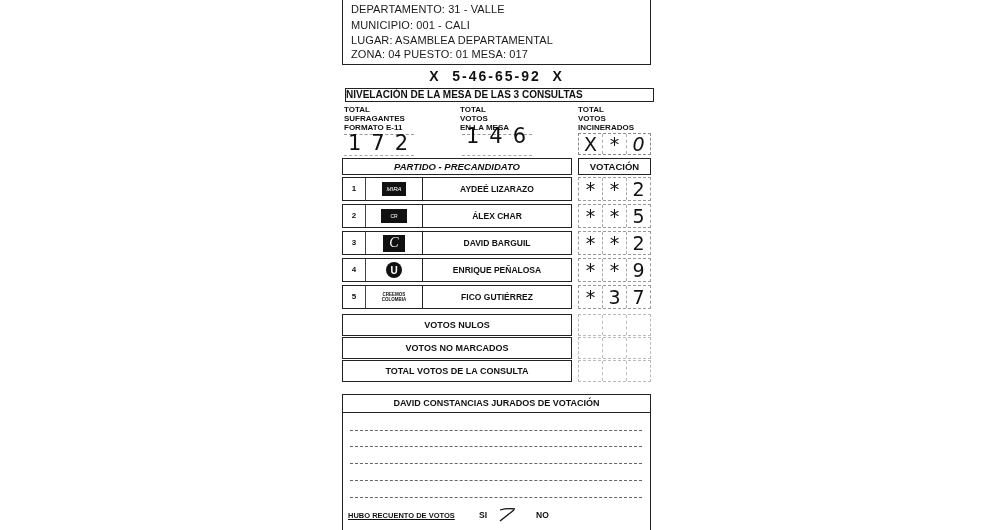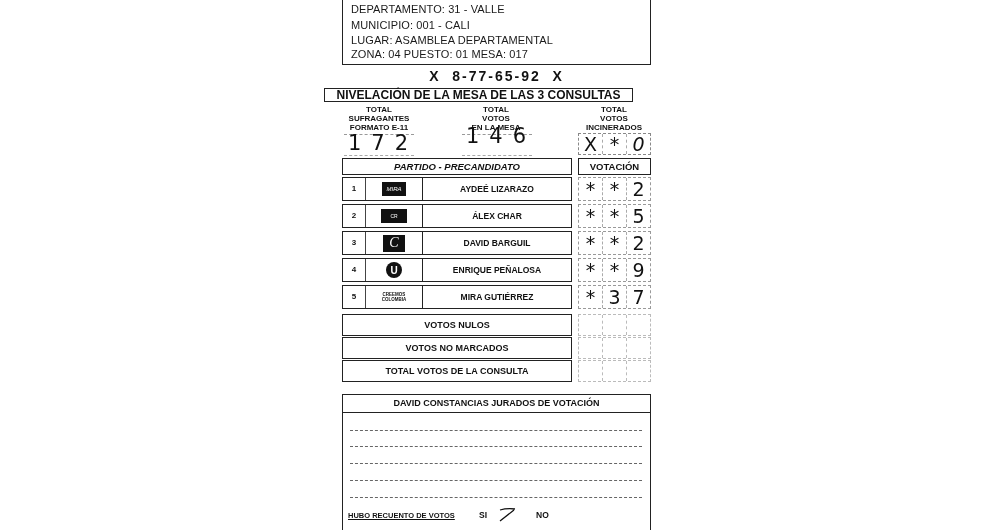--- a/index.html
+++ b/index.html
@@ -1,22 +1,22 @@
 <!DOCTYPE html>
 <html><head>
 <meta charset="utf-8">
 <style>
   html, body { margin:0; padding:0; }
   body { width:1000px; height:530px; background:#ffffff; position:relative; overflow:hidden; font-family:"Liberation Sans", sans-serif; color:#111; }
   .sheet { position:absolute; left:334px; top:0; width:330px; height:530px; background:#fff; }
   .hdr-box { position:absolute; left:342px; top:-2px; width:307px; height:66px; border:1.5px solid #222; border-top:none; }
   .hdr-line { position:absolute; left:351px; font-size:11px; letter-spacing:0.1px; color:#1a1a1a; }
   .serial { position:absolute; left:342px; top:68px; width:309px; text-align:center; font-weight:bold; font-size:14px; letter-spacing:2px; }
-  .banner { position:absolute; left:324px; top:88px; width:307px; height:12px; border:1.5px solid #222; font-size:12px; font-weight:bold; text-align:center; line-height:12px; }
-  .tot-lbl { position:absolute; font-size:8px; font-weight:bold; text-align:center; line-height:9px; }
+  .banner { position:absolute; left:345px; top:88px; width:307px; height:12px; border:1.5px solid #222; font-size:10px; font-weight:bold; line-height:12px; }
+  .tot-lbl { position:absolute; font-size:8px; font-weight:bold; text-align:left; line-height:9px; }
   .hand { position:absolute; font-family:"DejaVu Sans", sans-serif; font-size:21px; color:#111; letter-spacing:0; }
   .dotbox { position:absolute; border-top:1px dashed #999; border-bottom:1px dashed #aaa; }
   .inc-box { position:absolute; left:578px; top:133px; width:71px; height:20px; border:1px dashed #888; display:flex; }
   .inc-cell { flex:1; border-right:1px dashed #aaa; text-align:center; font-family:"DejaVu Sans", sans-serif; font-size:19px; line-height:20px; }
   .inc-cell:last-child { border-right:none; font-style:italic; }
   .sec-head { position:absolute; height:15px; border:1.5px solid #222; font-size:9.5px; font-weight:bold; text-align:center; line-height:15px; }
   .row { position:absolute; left:342px; width:228px; height:22px; border:1.5px solid #222; display:flex; align-items:center; }
   .row .num { width:22px; text-align:center; font-size:8px; font-weight:bold; border-right:1px solid #444; height:100%; line-height:22px; }
   .row .logo { width:56px; height:100%; border-right:1.5px solid #222; display:flex; align-items:center; justify-content:center; }
   .row .name { flex:1; text-align:center; font-size:8.5px; font-weight:bold; }
@@ -41,21 +41,21 @@
 <body>
 
 <div class="sheet"></div>
 
 <div class="hdr-box"></div>
 <div class="hdr-line" style="top:3px">DEPARTAMENTO: 31 - VALLE</div>
 <div class="hdr-line" style="top:19px">MUNICIPIO: 001 - CALI</div>
 <div class="hdr-line" style="top:34px">LUGAR: ASAMBLEA DEPARTAMENTAL</div>
 <div class="hdr-line" style="top:48px">ZONA: 04  PUESTO: 01  MESA: 017</div>
 
-<div class="serial" style="white-space:pre">X  8-77-65-92  X</div>
+<div class="serial" style="white-space:pre">X  5-46-65-92  X</div>
 <div class="banner">NIVELACIÓN DE LA MESA DE LAS 3 CONSULTAS</div>
 
 <div class="tot-lbl" style="left:344px; top:105px; width:70px;">
   <div>TOTAL</div>
   <div>SUFRAGANTES</div>
   <div>FORMATO E-11</div>
 </div>
 <div class="dotbox" style="left:344px; top:134px; width:70px; height:20px;"></div>
 <div class="hand" style="left:348px; top:131px; letter-spacing:10px;">172</div>
 
@@ -131,21 +131,21 @@
   <div class="c">*</div>
   <div class="c">*</div>
   <div class="c">9</div>
 </div>
 
 <div class="row" style="top:285px">
   <div class="num">5</div>
   <div class="logo">
       <div style="width:30px;font-size:4.5px;font-weight:bold;line-height:5px;text-align:center;color:#111;">CREEMOS COLOMBIA</div>
     </div>
-  <div class="name">MIRA GUTIÉRREZ</div>
+  <div class="name">FICO GUTIÉRREZ</div>
 </div>
 <div class="votes" style="top:285px">
   <div class="c">*</div>
   <div class="c">3</div>
   <div class="c">7</div>
 </div>
 
 <div class="trow" style="top:314px">VOTOS NULOS</div>
 <div class="tvotes" style="top:314px">
     <div class="c"></div>

